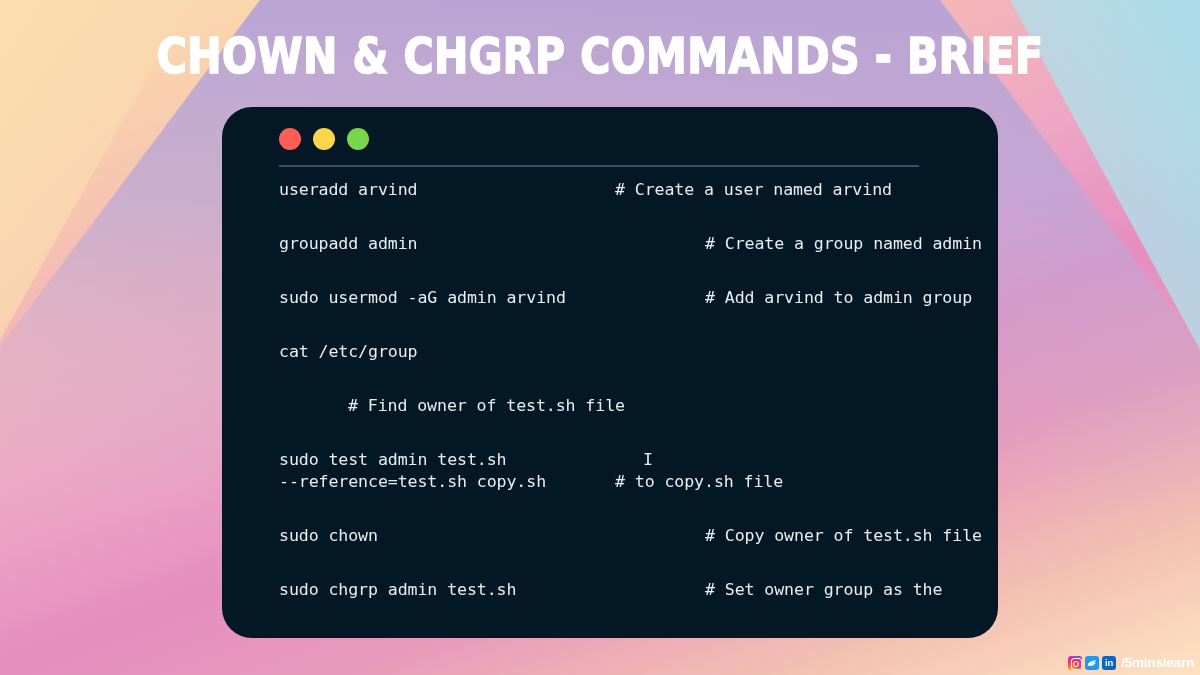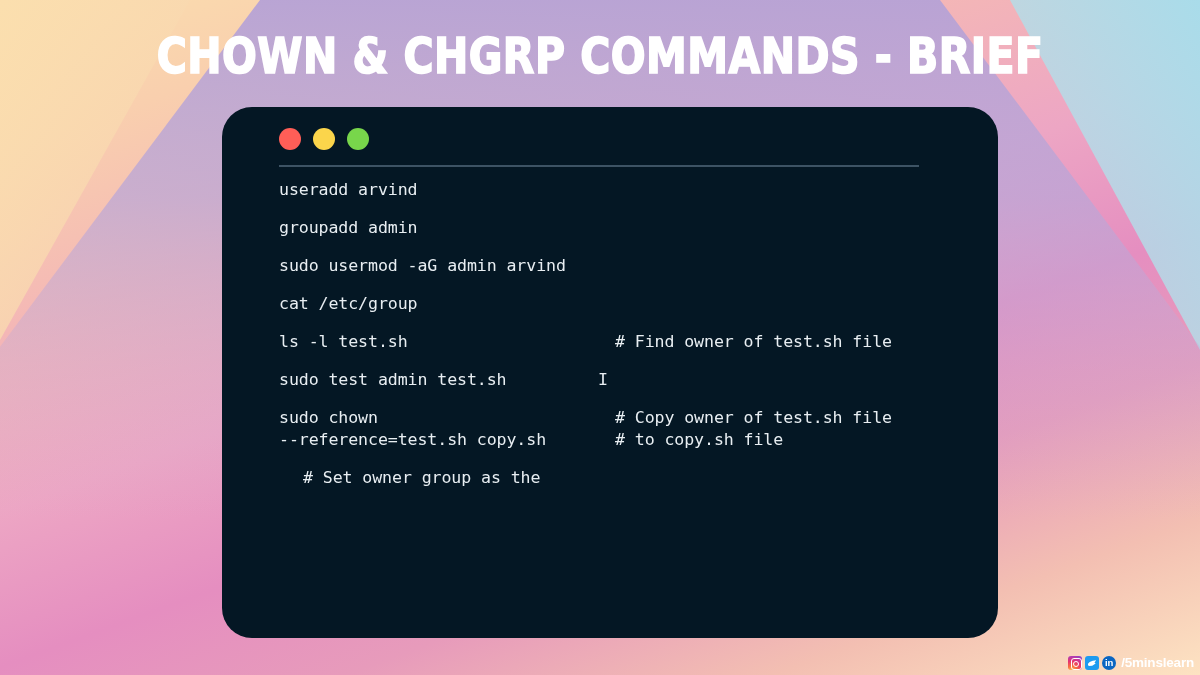--- a/index.html
+++ b/index.html
@@ -88,21 +88,21 @@
     line-height:22px;
     color:#e8eef2;
     letter-spacing:-0.1px;
   }
 
   .row {
     display:flex;
     align-items:flex-start;
     min-height:22px;
   }
-  .row.gap { margin-top:16px; }
+  .row.gap { margin-top:32px;gap:45px; }
   .row.tight { margin-top:0; }
 
   .cmd {
     width:312px;
     flex:0 0 312px;
     white-space:pre;
   }
   .cursor {
     width:24px;
     flex:0 0 24px;
@@ -160,21 +160,20 @@
     clip-path:polygon(0% 62%, 22% 30%, 58% 12%, 100% 4%, 78% 40%, 92% 52%, 52% 88%, 10% 92%);
   }
   .sicon.li {
     background:#0a66c2;
     color:#ffffff;
     font-family:"Liberation Sans", sans-serif;
     font-weight:700;
     font-size:9.5px;
     line-height:14px;
     text-align:center;
-    border-radius:7px;
   }
   .wm-text {
     color:#ffffff;
     font-family:"Liberation Sans", sans-serif;
     font-weight:700;
     font-size:13.5px;
     line-height:14px;
     letter-spacing:-0.2px;
     padding-left:2px;
   }
@@ -217,53 +216,56 @@
       <span class="dot yellow"></span>
       <span class="dot green"></span>
     </div>
 
     <div class="divider"></div>
 
     <div class="code" id="code-body">
         <div class="row tight">
           <span class="cmd">useradd arvind</span>
           <span class="cursor"></span>
+          <span class="cmt"># Create a user named arvind</span>
         </div>
         <div class="row gap">
           <span class="cmd">groupadd admin</span>
           <span class="cursor"></span>
+          <span class="cmt"># Create a group named admin</span>
         </div>
         <div class="row gap">
           <span class="cmd">sudo usermod -aG admin arvind</span>
           <span class="cursor"></span>
+          <span class="cmt"># Add arvind to admin group</span>
         </div>
         <div class="row gap">
           <span class="cmd">cat /etc/group</span>
           <span class="cursor"></span>
         </div>
         <div class="row gap">
-          <span class="cmd">ls -l test.sh</span>
           <span class="cursor"></span>
           <span class="cmt"># Find owner of test.sh file</span>
         </div>
         <div class="row gap">
           <span class="cmd">sudo test admin test.sh</span>
           <span class="cursor">I</span>
         </div>
-        <div class="row gap">
-          <span class="cmd">sudo chown</span>
-          <span class="cursor"></span>
-          <span class="cmt"># Copy owner of test.sh file</span>
-        </div>
         <div class="row tight">
           <span class="cmd">--reference=test.sh copy.sh</span>
           <span class="cursor"></span>
           <span class="cmt"># to copy.sh file</span>
         </div>
         <div class="row gap">
+          <span class="cmd">sudo chown</span>
+          <span class="cursor"></span>
+          <span class="cmt"># Copy owner of test.sh file</span>
+        </div>
+        <div class="row gap">
+          <span class="cmd">sudo chgrp admin test.sh</span>
           <span class="cursor"></span>
           <span class="cmt"># Set owner group as the</span>
         </div>
       </div>
   </div>
 
   <div class="watermark">
     <span class="sicon ig"></span>
     <span class="sicon tw"></span>
     <span class="sicon li">in</span>

